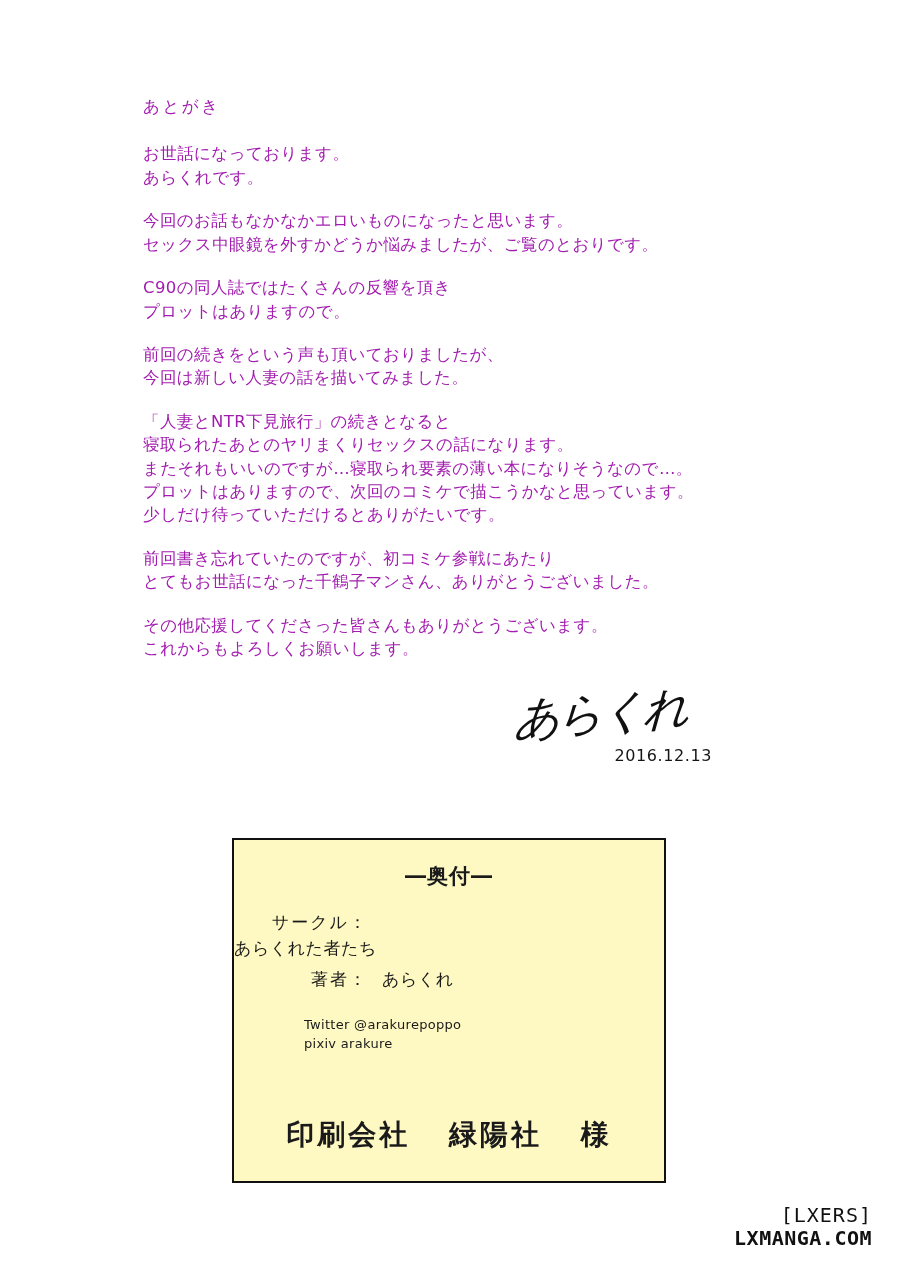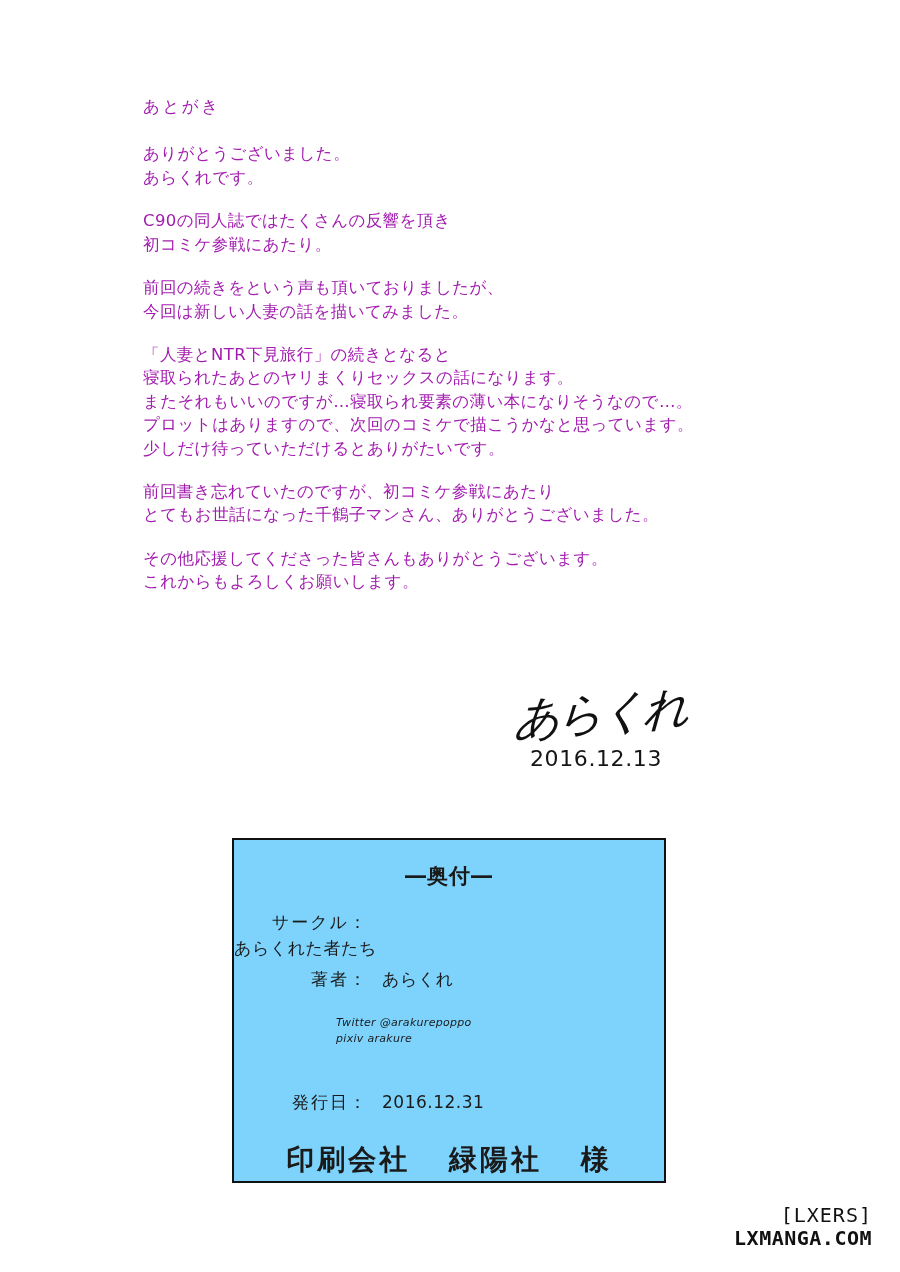--- a/index.html
+++ b/index.html
@@ -57,36 +57,37 @@
     font-size: 46px;
     line-height: 1;
     font-style: italic;
     transform: rotate(-4deg) skewX(-6deg);
     display: inline-block;
     letter-spacing: -4px;
     color: #111;
   }
   .signature-date {
     margin-top: 10px;
-    font-size: 22px;
+    font-size: 16px;
     letter-spacing: 0.6px;
     color: #151515;
+    text-align: right;
     padding-right: 8px;
   }
 
   
   .colophon {
     position: absolute;
     left: 232px;
     top: 838px;
     width: 434px;
     height: 345px;
     border: 2px solid #111;
     box-sizing: border-box;
-    background: #7dd3fc;
+    background: #fef9c3;
   }
   .colophon-title {
     text-align: center;
     font-size: 21px;
     margin-top: 22px;
     letter-spacing: 1px;
     font-weight: 600;
   }
   .row {
     display: flex;
@@ -100,25 +101,24 @@
     padding-right: 14px;
     letter-spacing: 2px;
     box-sizing: border-box;
   }
   .row .value {
     flex: 1;
     letter-spacing: 0.5px;
   }
   .row.first { margin-top: 20px; flex-direction: column; }
   .block-indent {
-    margin-left: 102px;
-    font-size: 11px;
+    margin-left: 70px;
+    font-size: 13px;
     line-height: 1.5;
     letter-spacing: 0.3px;
-    font-style: italic;
   }
   .gap-sm { height: 18px; }
   .gap-md { height: 22px; }
   .printer {
     text-align: center;
     font-size: 28px;
     font-weight: 700;
     letter-spacing: 3px;
     margin-top: 26px;
   }
@@ -149,24 +149,26 @@
     line-height: 1.2;
   }
 </style>
 </head>
 <body>
 
 <div class="page">
 
   <div class="afterword">
     <div class="heading">あとがき</div>
-    <div class="para">ありがとうございました。
+    <div class="para">お世話になっております。
 あらくれです。</div>
+    <div class="para">今回のお話もなかなかエロいものになったと思います。
+セックス中眼鏡を外すかどうか悩みましたが、ご覧のとおりです。</div>
     <div class="para">C90の同人誌ではたくさんの反響を頂き
-初コミケ参戦にあたり。</div>
+プロットはありますので。</div>
     <div class="para">前回の続きをという声も頂いておりましたが、
 今回は新しい人妻の話を描いてみました。</div>
     <div class="para">「人妻とNTR下見旅行」の続きとなると
 寝取られたあとのヤリまくりセックスの話になります。
 またそれもいいのですが…寝取られ要素の薄い本になりそうなので…。
 プロットはありますので、次回のコミケで描こうかなと思っています。
 少しだけ待っていただけるとありがたいです。</div>
     <div class="para">前回書き忘れていたのですが、初コミケ参戦にあたり
 とてもお世話になった千鶴子マンさん、ありがとうございました。</div>
     <div class="para">その他応援してくださった皆さんもありがとうございます。
@@ -194,24 +196,20 @@
     <div class="gap-md"></div>
 
     <div class="block-indent">Twitter @arakurepoppo</div>
     <div class="block-indent">pixiv arakure</div>
 
     <div class="gap-sm"></div>
 
 
     <div class="gap-sm"></div>
 
-    <div class="row">
-      <div class="label">発行日：</div>
-      <div class="value">2016.12.31</div>
-    </div>
 
     <div class="printer">
       <span>印刷会社</span>
       <span class="sama">緑陽社</span>
       <span class="sama">様</span>
     </div>
   </div>
 
   <div class="watermark">
     <div class="wm-top">[LXERS]</div>

